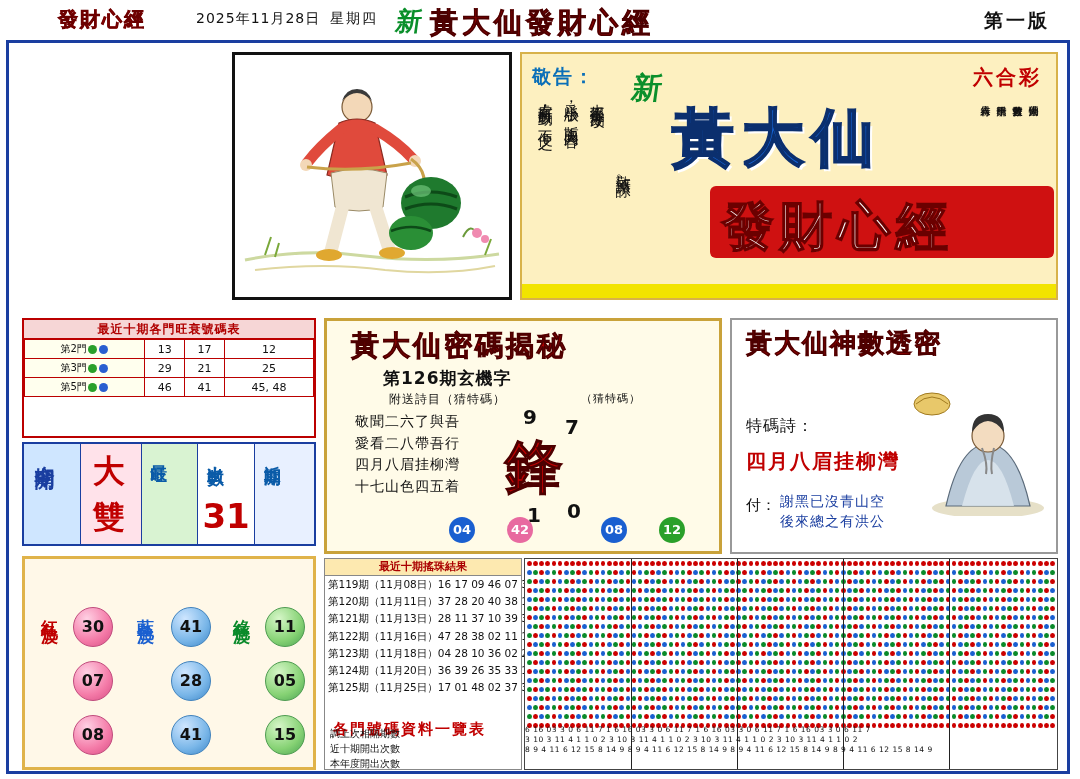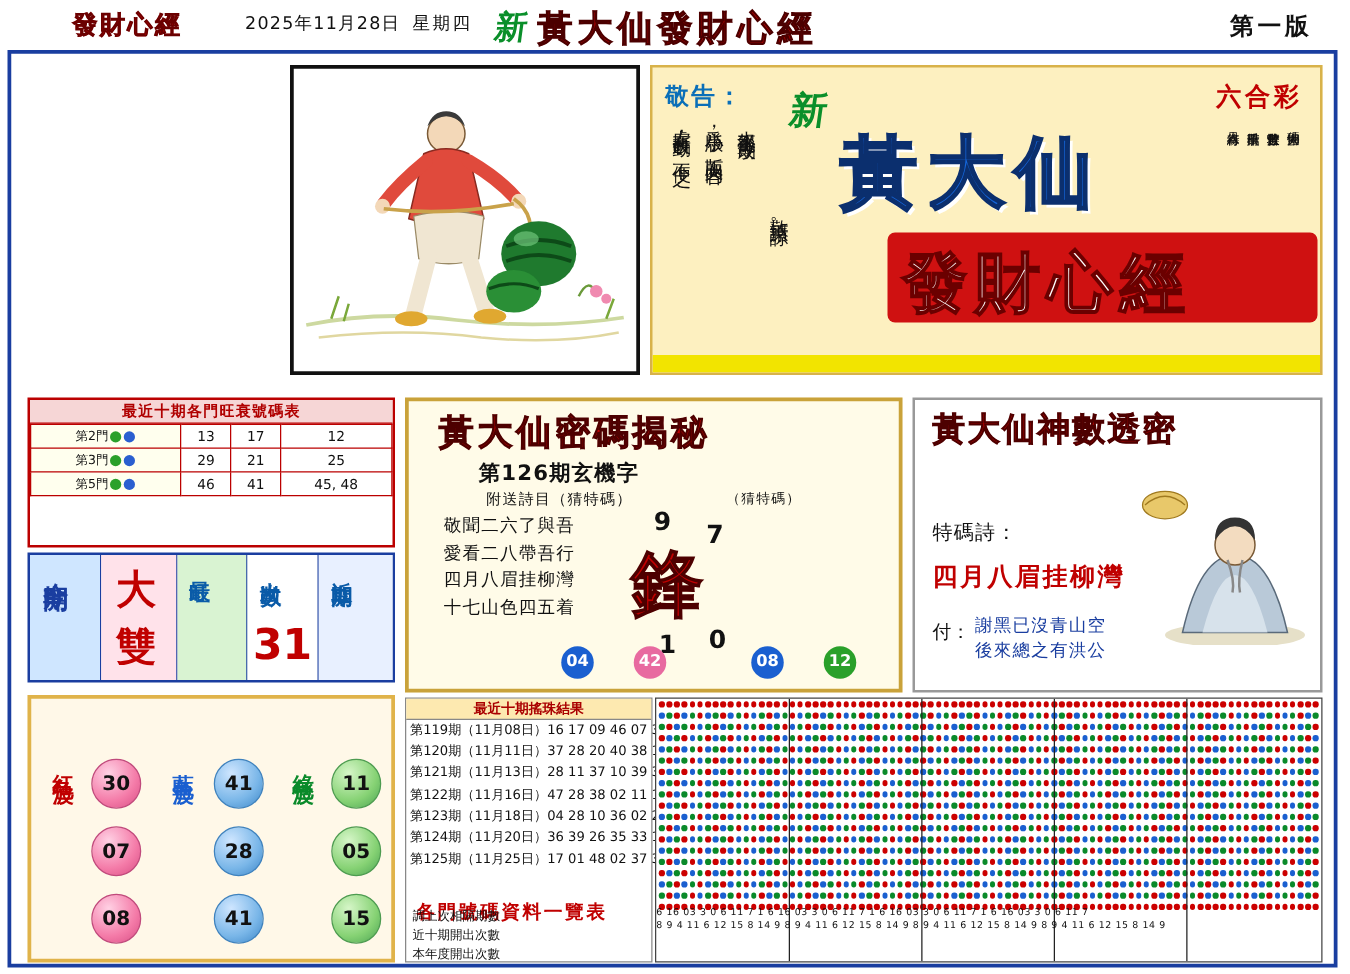--- a/index.html
+++ b/index.html
@@ -2008,20 +2008,21 @@
           <span class="dot" style="background: rgb(204, 0, 0);"></span>
           <span class="dot" style="background: rgb(204, 0, 0);"></span>
         </div>
       </div>
     <div class="sep" style="left:106px;"></div>
     <div class="sep" style="left:212px;"></div>
     <div class="sep" style="left:318px;"></div>
     <div class="sep" style="left:424px;"></div>
     <div class="mfoot">
       <div>6 16 03 3 0 6 11 7 1 6 16 03 3 0 6 11 7 1 6 16 03 3 0 6 11 7 1 6 16 03 3 0 6 11 7</div>
+      <div>3 10 3 11 4 1 1 0 2 3 10 3 11 4 1 1 0 2 3 10 3 11 4 1 1 0 2 3 10 3 11 4 1 1 0 2</div>
       <div>8 9 4 11 6 12 15 8 14 9 8 9 4 11 6 12 15 8 14 9 8 9 4 11 6 12 15 8 14 9 8 9 4 11 6 12 15 8 14 9</div>
     </div>
   </div>
 
   <div style="position:absolute;left:330px;top:726px;font-size:10px;line-height:1.5;color:#111;">
     <div>調上次相隔期數</div>
     <div>近十期開出次數</div>
     <div>本年度開出次數</div>
   </div>
 

